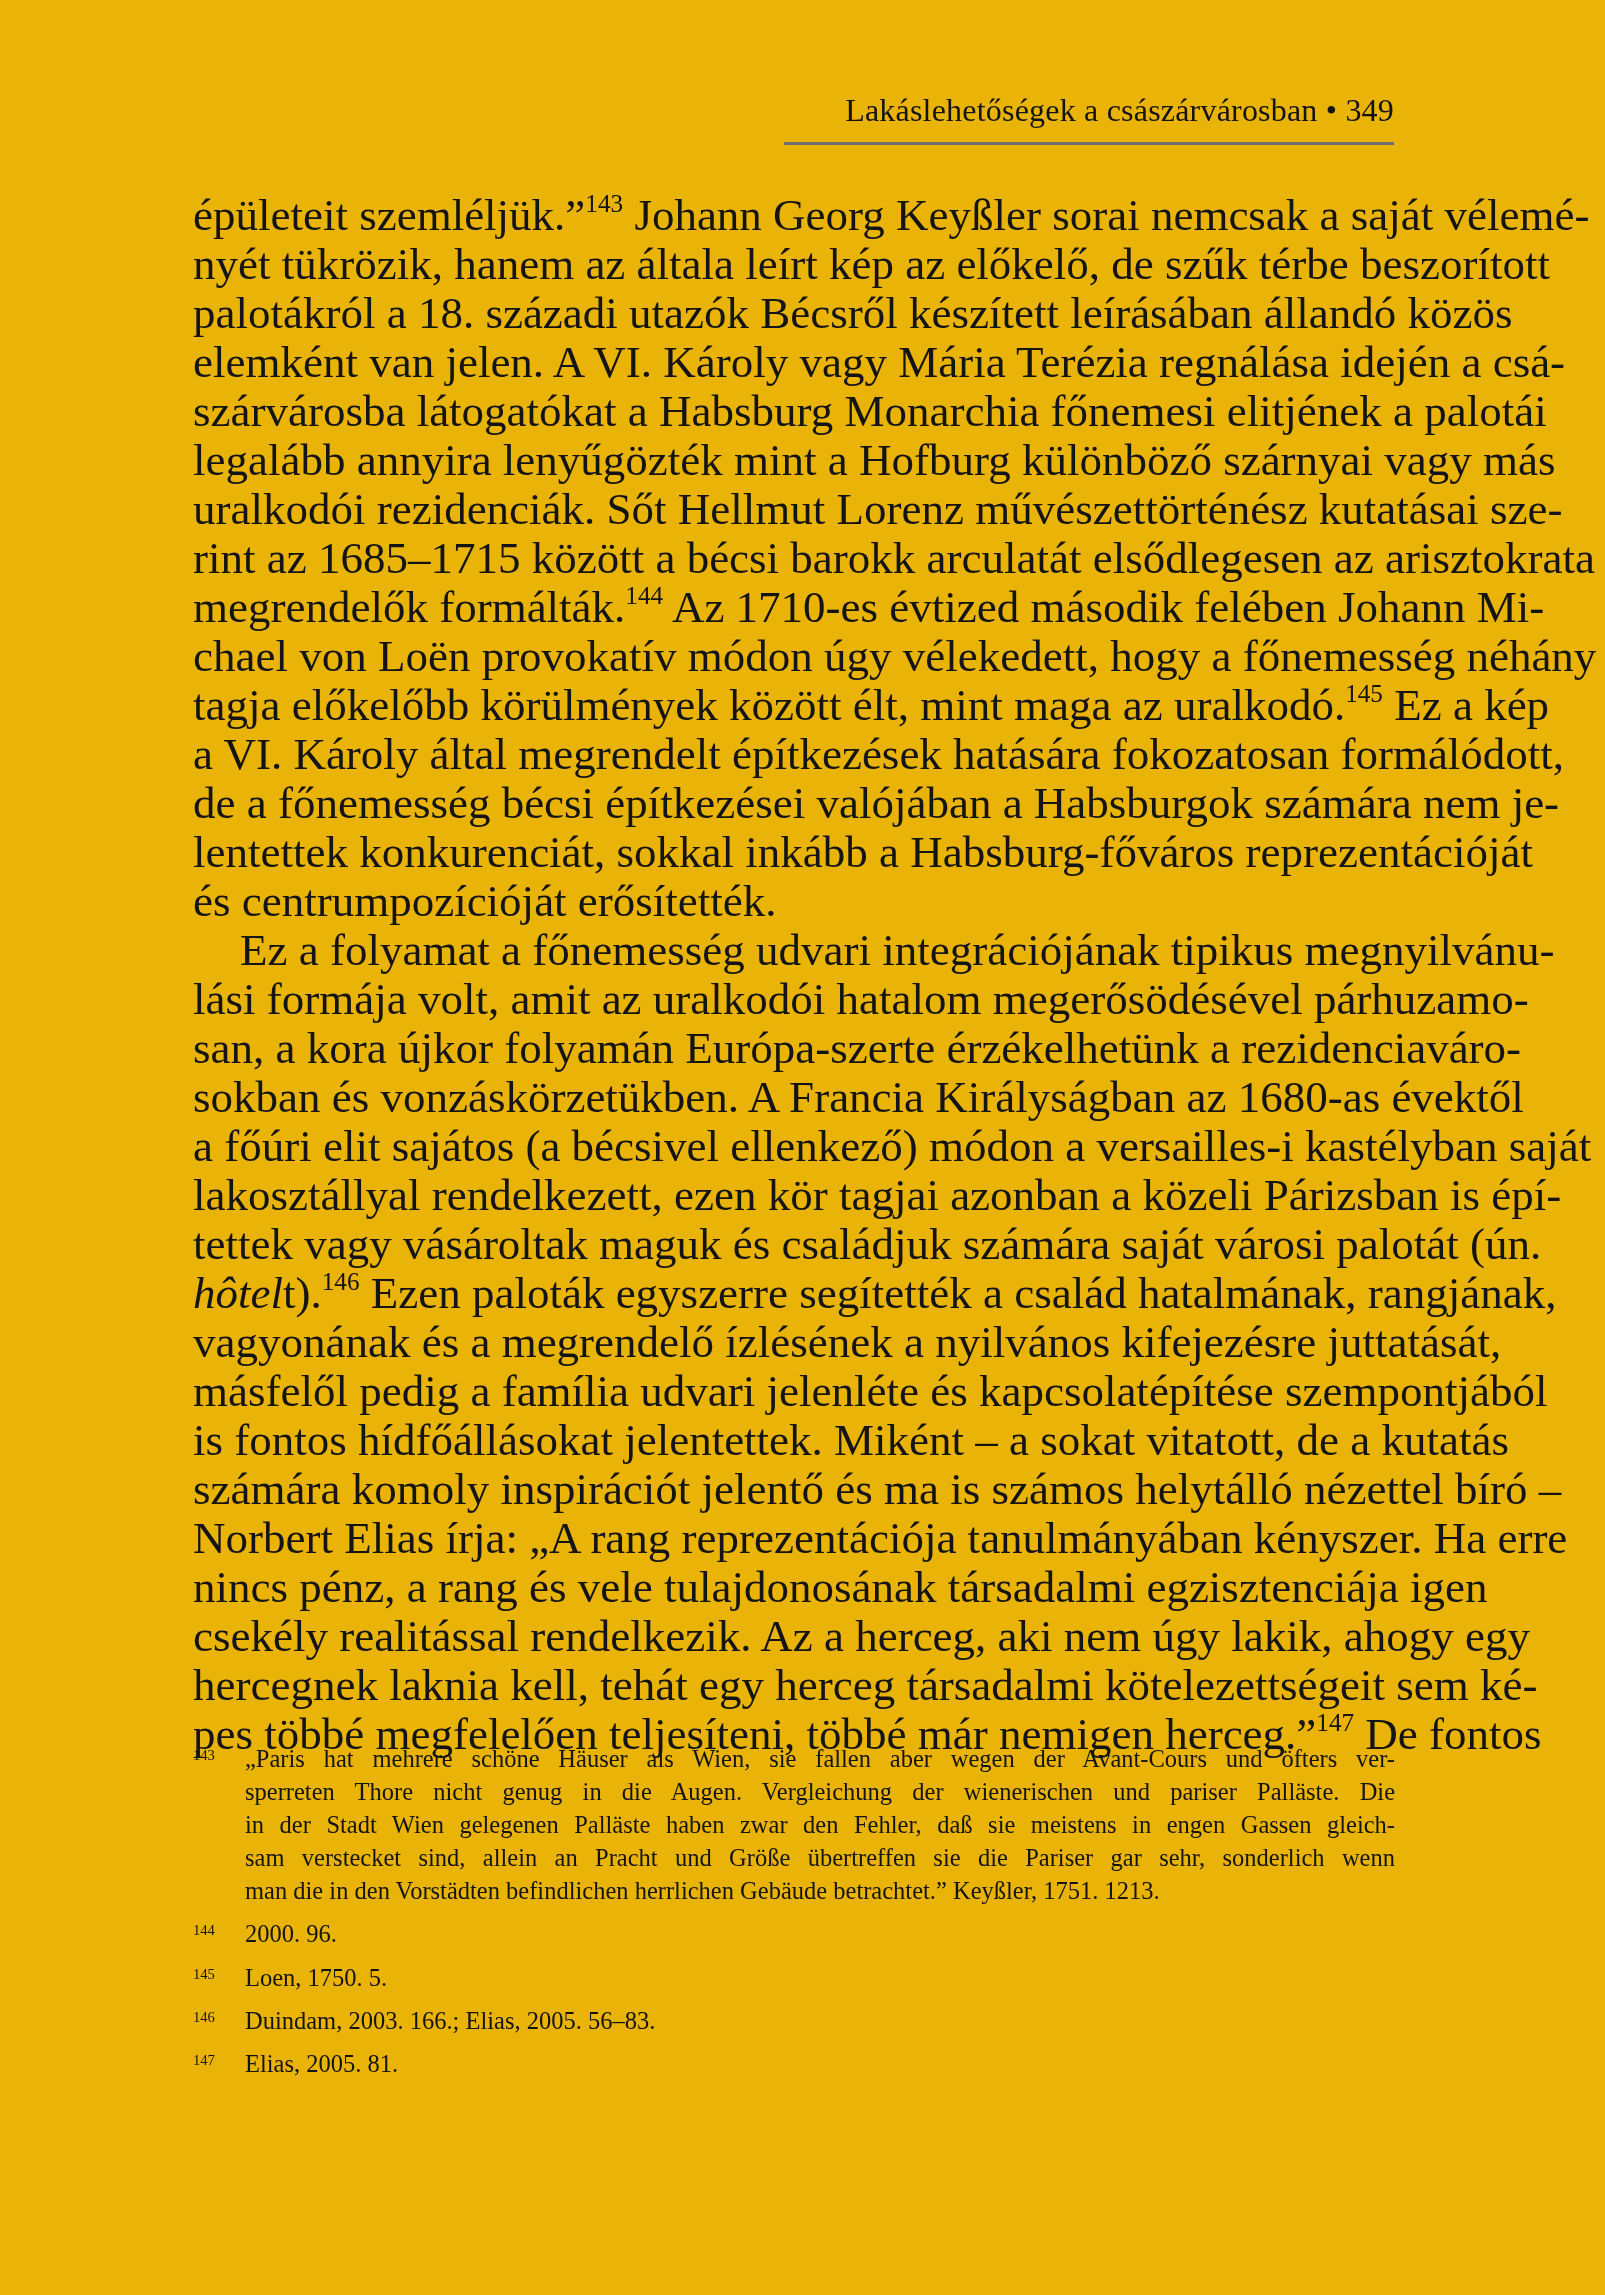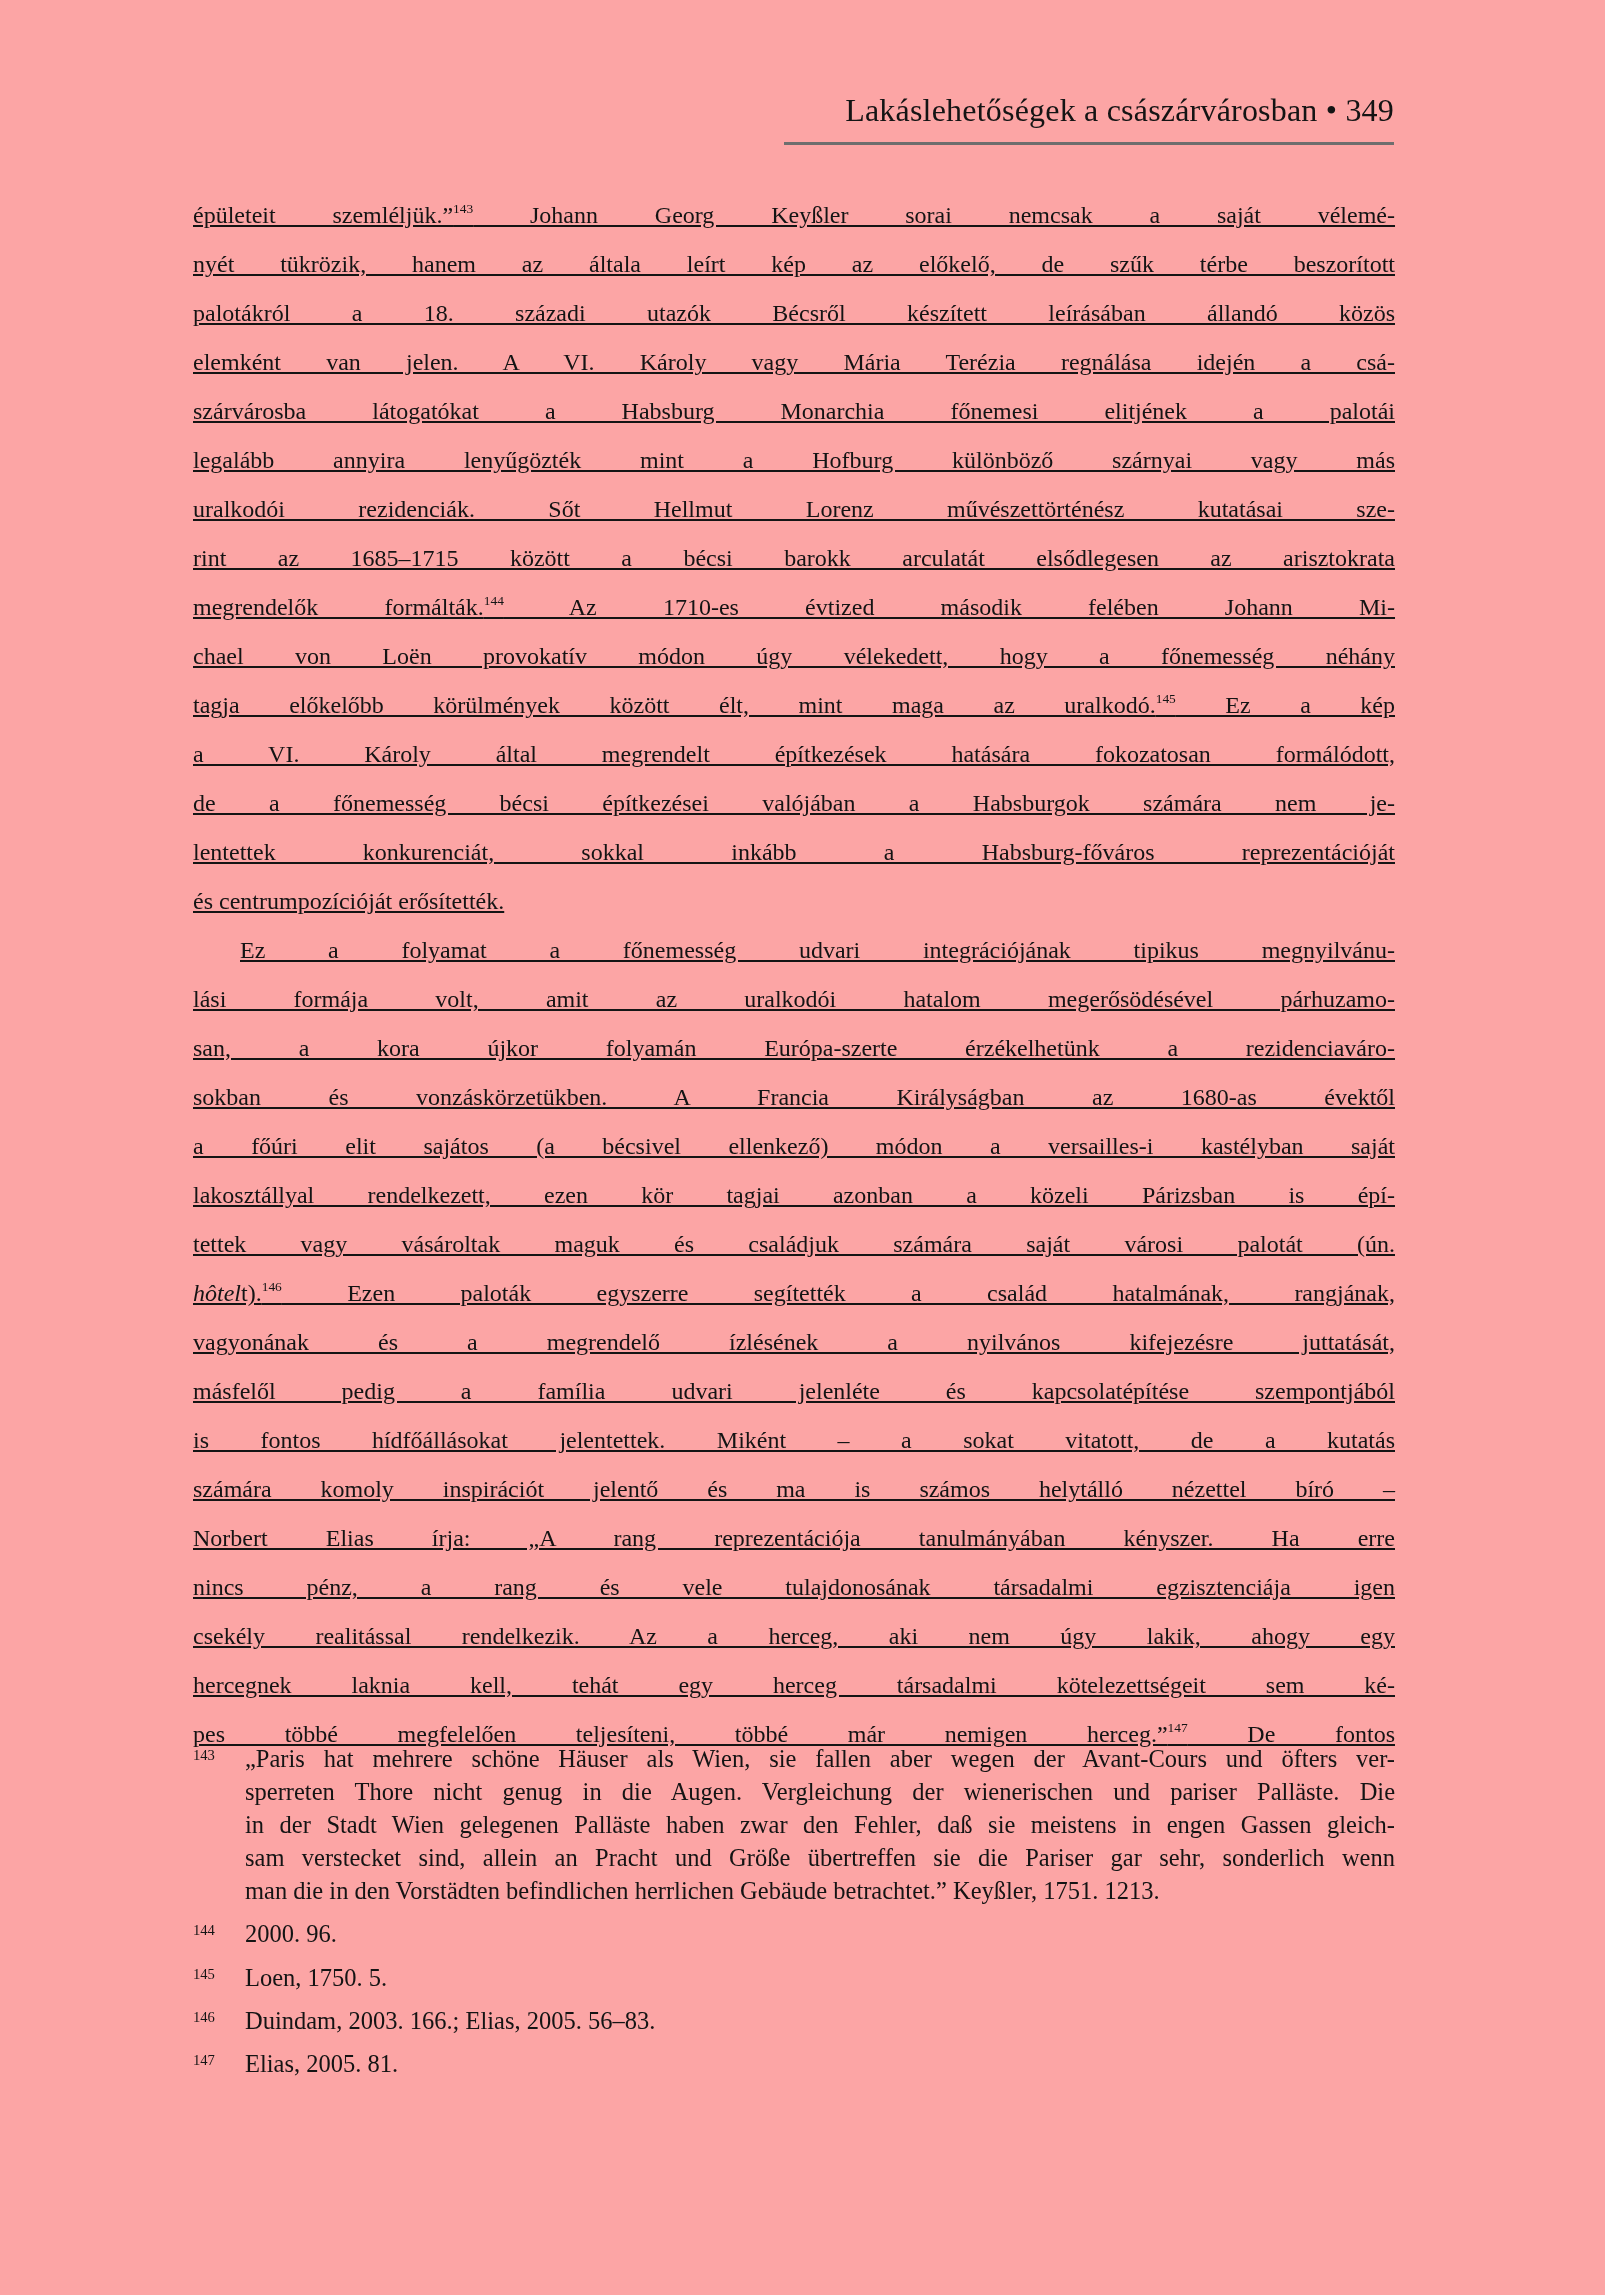--- a/index.html
+++ b/index.html
@@ -1,21 +1,21 @@
 <!DOCTYPE html>
 <html style="font-size:13.8px"><head>
 <meta charset="utf-8">
 <style>
   html, body { margin: 0; padding: 0; background: #ffffff; }
   body { width: 1605px; height: 2295px; position: relative; overflow: hidden; }
-  .page { position: absolute; left: 0; top: 0; width: 1605px; height: 2295px; background: #fca5a5; color: #141414; font-family: "Liberation Serif", "DejaVu Serif", serif; }
+  .page { position: absolute; left: 0; top: 0; width: 1605px; height: 2295px; background: #eab308; color: #141414; font-family: "Liberation Serif", "DejaVu Serif", serif; }
   .running-head { position: absolute; left: 784px; top: 89px; width: 610px; text-align: right; font-size: 32px; line-height: 43px; letter-spacing: 0.2px; white-space: nowrap; }
   .head-rule { position: absolute; left: 784px; top: 142px; width: 610px; height: 2.6px; background: #6e6e6e; }
   .body-text { position: absolute; left: 193px; top: 191px; width: 1202px; }
-  .line { height: 49px; font-size: 24px; line-height: 49px; text-align: justify; text-align-last: justify; white-space: nowrap; overflow: visible; text-decoration: underline; }
+  .line { height: 49px; font-size: 45px; line-height: 49px; text-align: justify; text-align-last: justify; white-space: nowrap; overflow: visible; }
   .line.last { text-align-last: left; }
   .line.indent { padding-left: 47px; }
   .line sup, .fn-num { font-size: 0.56em; line-height: 0; vertical-align: 0.72em; }
   .footnotes { position: absolute; left: 193px; top: 1742px; width: 1202px; }
   .fn { position: relative; padding-left: 52px; font-size: 24.5px; line-height: 33px; margin-bottom: 10.3px; }
   .fn .fn-mark { position: absolute; left: 0; top: 0; font-size: 14.6px; line-height: 26px; }
   .fn-line { display: block; text-align: justify; text-align-last: justify; white-space: nowrap; }
   .fn-line.last { text-align-last: left; }
   i { font-style: italic; }
 </style>

